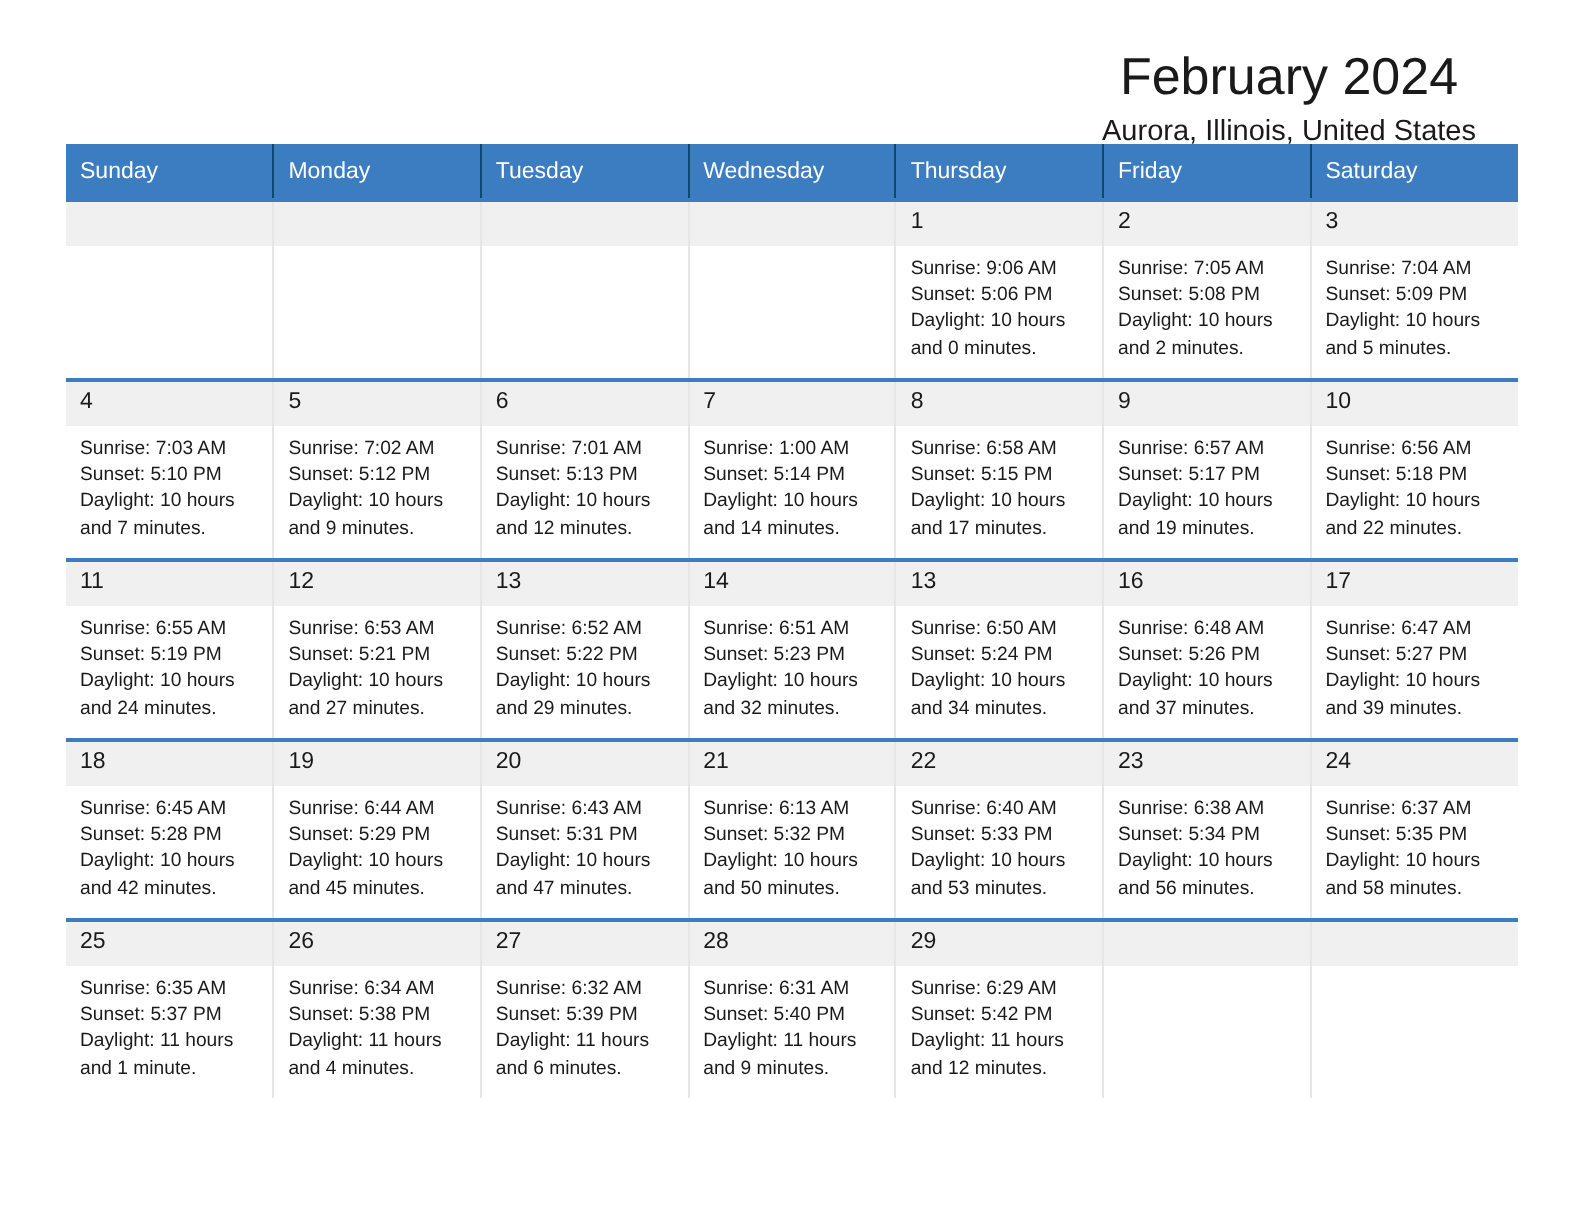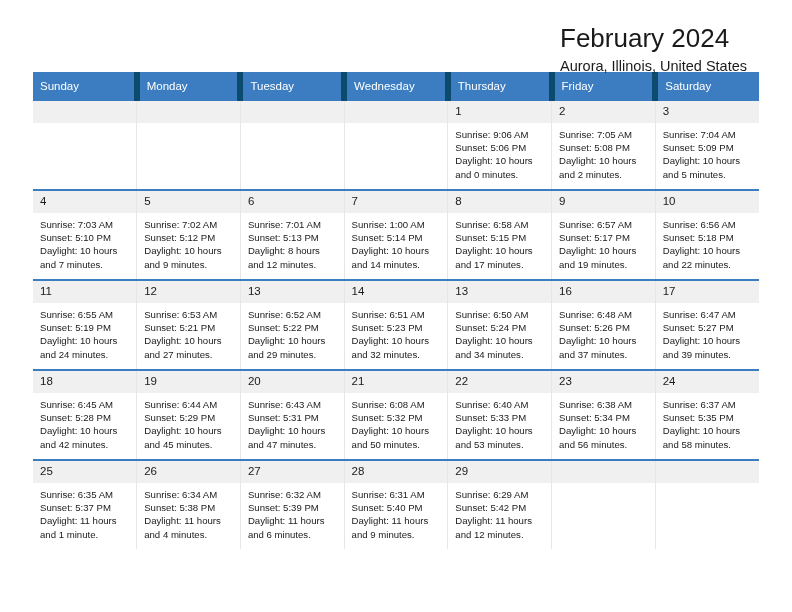--- a/index.html
+++ b/index.html
@@ -56,23 +56,23 @@
     position: absolute;
     left: 67px;
     top: 9px;
     width: 0;
     height: 0;
     border-left: 30px solid #0f6cb5;
     border-bottom: 17px solid transparent;
   }
   .title-block {
     position: absolute;
-    right: 12px;
+    right: 21px;
     top: 22px;
-    text-align: left;
+    text-align: center;
   }
   .cal-title {
     font-size: 26px;
     color: #1a1a1a;
     line-height: 32px;
     white-space: nowrap;
   }
   .cal-subtitle {
     font-size: 14.5px;
     color: #1a1a1a;
@@ -88,21 +88,21 @@
     table-layout: fixed;
   }
   .cal th {
     background: #3b7dc0;
     color: #ffffff;
     font-size: 11.5px;
     font-weight: normal;
     text-align: left;
     padding: 5px 0 5px 7px;
     height: 17px;
-    border-right: 6px solid #0c4a6e;
+    border-right: 1px solid #0c4a6e;
   }
   .cal td {
     vertical-align: top;
     padding: 0;
     border-top: 2px solid #3b7dc0;
     border-right: 1px solid #e6e6e6;
     height: 88px;
     background: #ffffff;
   }
   .cal td:last-child { border-right: none; }
@@ -230,21 +230,21 @@
                 <div class="wrap">Daylight: 10 hours and 9 minutes.</div>
               </div>
             </div>
           </td>
           <td>
             <div class="cell">
               <div class="daynum">6</div>
               <div class="info">
                 <div>Sunrise: 7:01 AM</div>
                 <div>Sunset: 5:13 PM</div>
-                <div class="wrap">Daylight: 8 hours and 12 minutes.</div>
+                <div class="wrap">Daylight: 10 hours and 12 minutes.</div>
               </div>
             </div>
           </td>
           <td>
             <div class="cell">
               <div class="daynum">7</div>
               <div class="info">
                 <div>Sunrise: 1:00 AM</div>
                 <div>Sunset: 5:14 PM</div>
                 <div class="wrap">Daylight: 10 hours and 14 minutes.</div>
@@ -382,21 +382,21 @@
                 <div>Sunrise: 6:43 AM</div>
                 <div>Sunset: 5:31 PM</div>
                 <div class="wrap">Daylight: 10 hours and 47 minutes.</div>
               </div>
             </div>
           </td>
           <td>
             <div class="cell">
               <div class="daynum">21</div>
               <div class="info">
-                <div>Sunrise: 6:08 AM</div>
+                <div>Sunrise: 6:13 AM</div>
                 <div>Sunset: 5:32 PM</div>
                 <div class="wrap">Daylight: 10 hours and 50 minutes.</div>
               </div>
             </div>
           </td>
           <td>
             <div class="cell">
               <div class="daynum">22</div>
               <div class="info">
                 <div>Sunrise: 6:40 AM</div>

